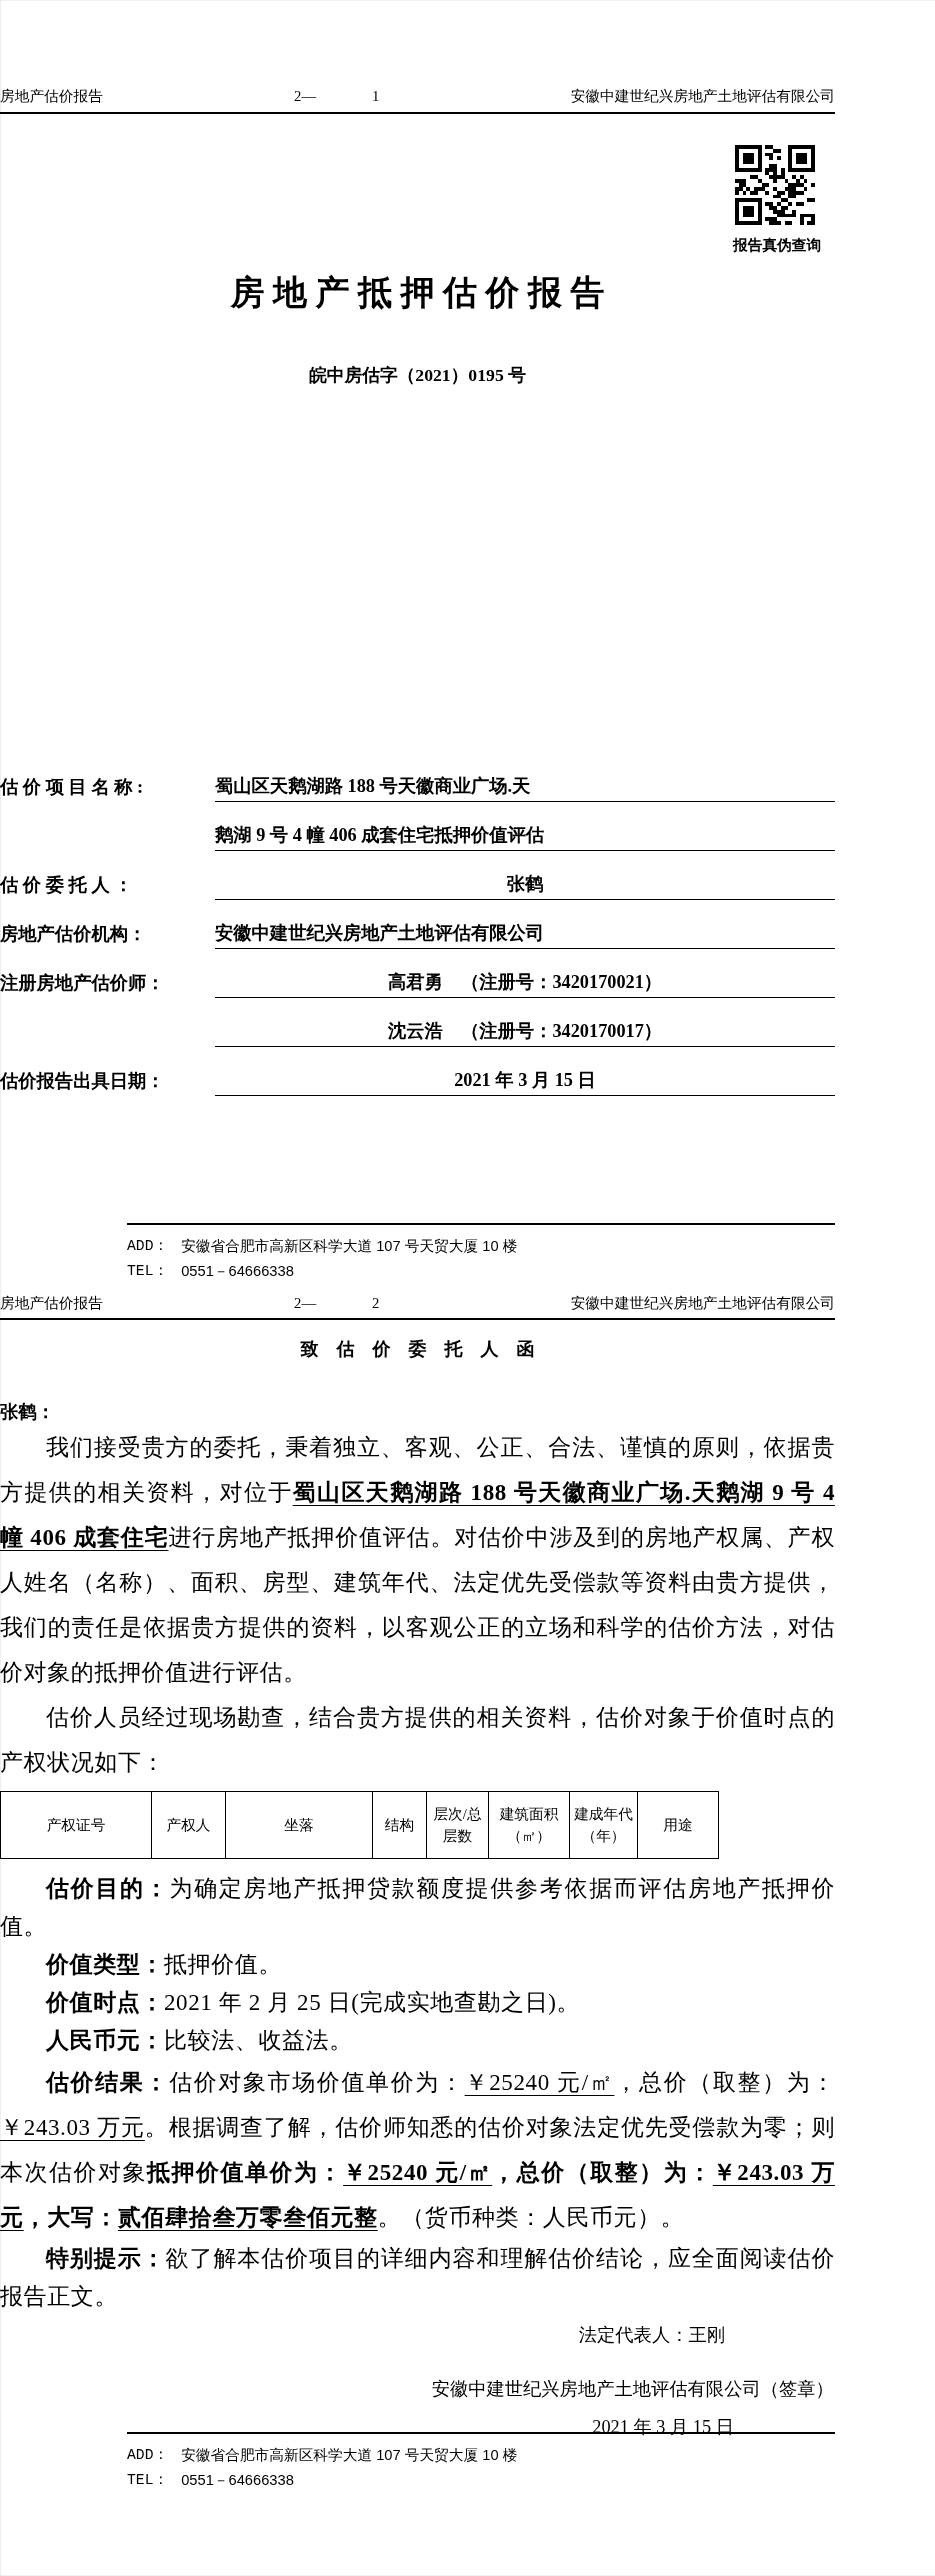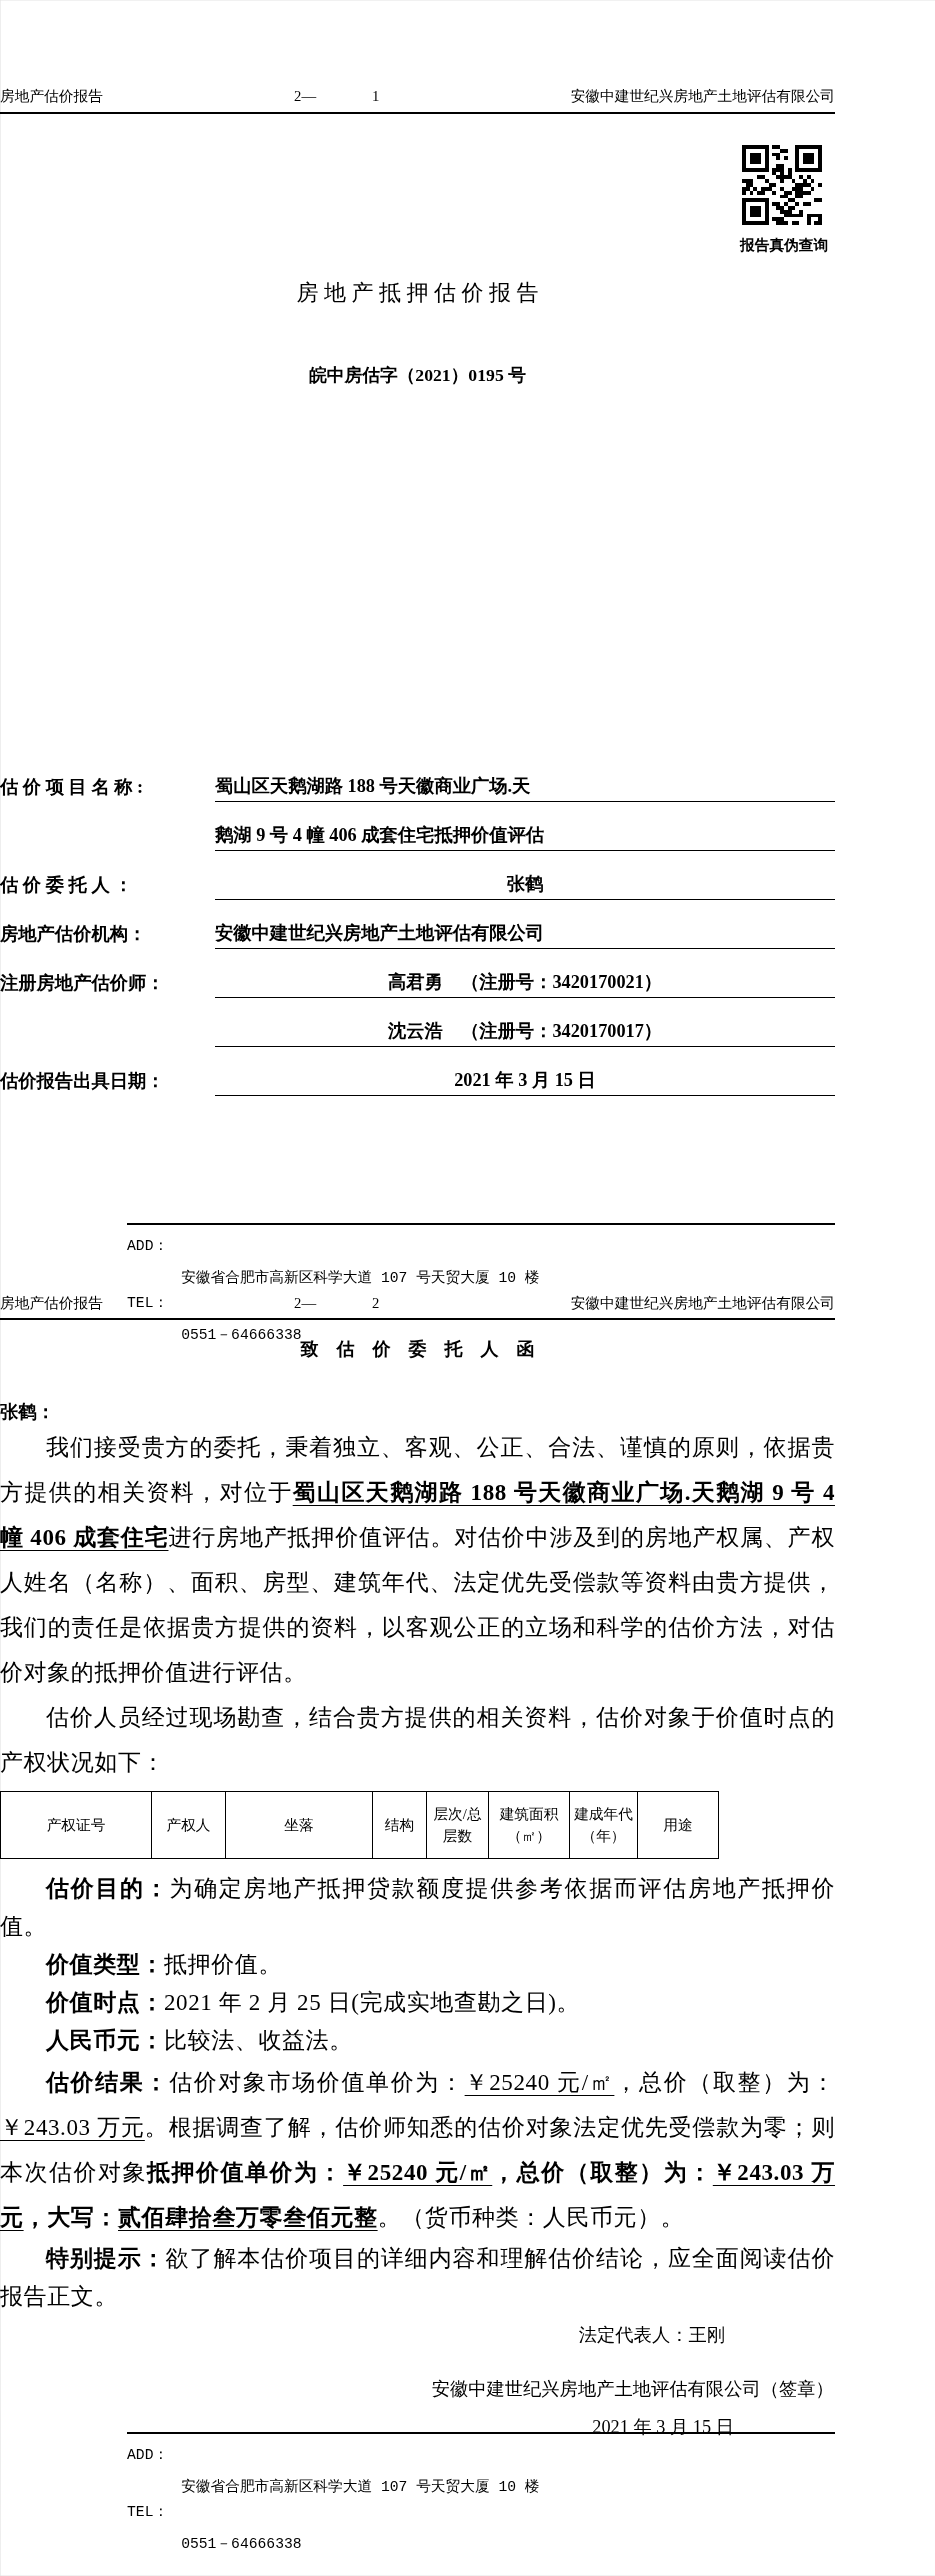--- a/index.html
+++ b/index.html
@@ -17,31 +17,31 @@
     display:flex;justify-content:space-between;align-items:flex-end;
     border-bottom:2.4px solid #000;padding-bottom:5.9px;font-size:14.7px;line-height:17.7px;
   }
   .pg-header .mid{display:flex;gap:56px;}
   
   .pg-footer{
     position:absolute;left:127px;right:101px;
     border-top:2.4px solid #000;padding-top:9.4px;font-size:14.7px;line-height:25px;
   }
   .pg-footer .frow{display:flex;gap:13px;font-family:"Liberation Mono","DejaVu Sans Mono",monospace;}
-  .pg-footer .frow .ftxt{font-family:Liberation Mono, monospace;margin-top:32px;}
+  .pg-footer .frow .ftxt{font-family:Liberation Sans, sans-serif;}
   .footer1{top:1223px;}
   .footer2{top:1143px;}
 
   
-  .qr-wrap{position:absolute;top:145px;right:113px;width:83px;text-align:center;}
+  .qr-wrap{position:absolute;top:145px;right:120px;width:83px;text-align:center;}
   .qr-wrap svg{display:block;width:80px;height:80px;margin:0 auto;}
   .qr-wrap svg rect{fill:#000;}
   .qr-caption{font-size:14.7px;font-weight:bold;margin-top:10.6px;white-space:nowrap;}
 
-  .main-title{margin-top:151px;text-align:center;font-size:22px;font-weight:normal;line-height:56px;white-space:nowrap;}
+  .main-title{margin-top:151px;text-align:center;font-size:34px;font-weight:bold;line-height:56px;white-space:nowrap;}
   .doc-number{margin-top:44px;text-align:center;font-size:17.7px;font-weight:bold;line-height:21px;}
 
   
   .fields{margin-top:367px;}
   .frow-field{display:flex;align-items:flex-end;height:49px;font-size:18.3px;font-weight:bold;}
   .frow-field .flabel{width:215px;flex:none;padding-bottom:2.4px;white-space:nowrap;}
   .frow-field .fvalue{flex:1;border-bottom:1.8px solid #000;padding-bottom:2.4px;white-space:nowrap;}
   .fvalue.center{text-align:center;}
 
   

